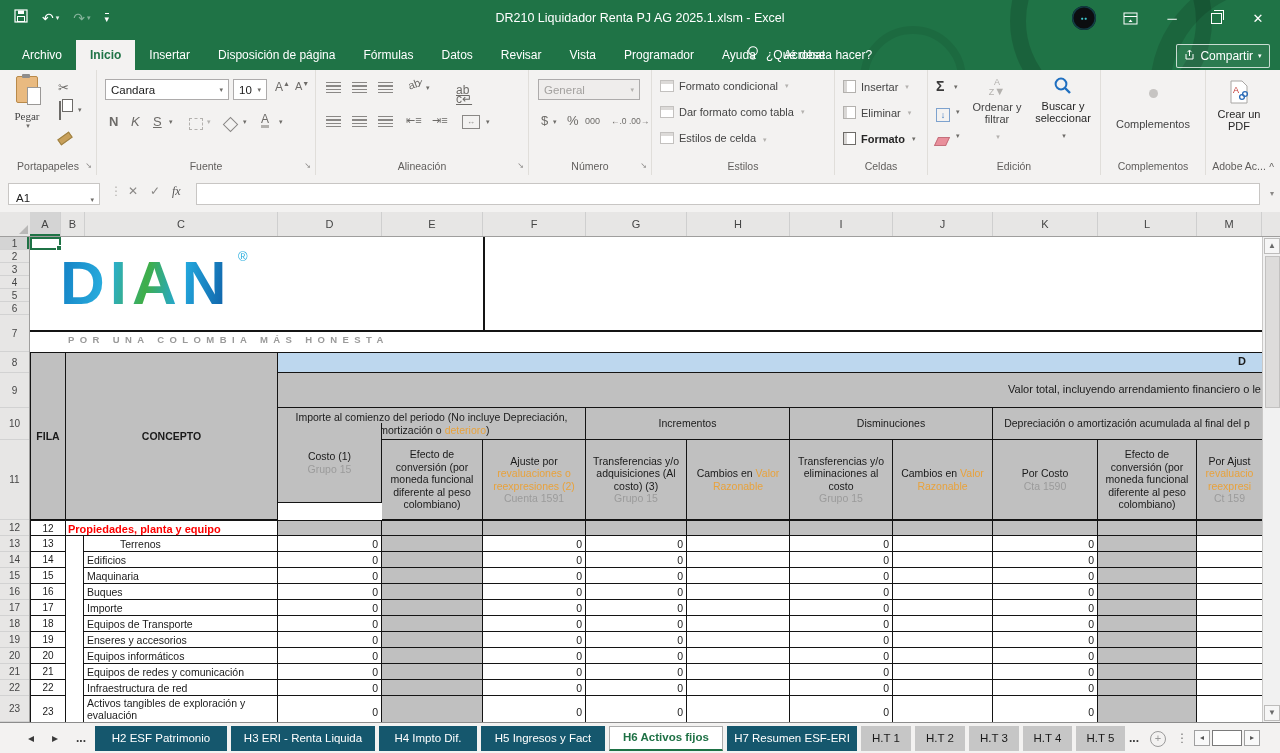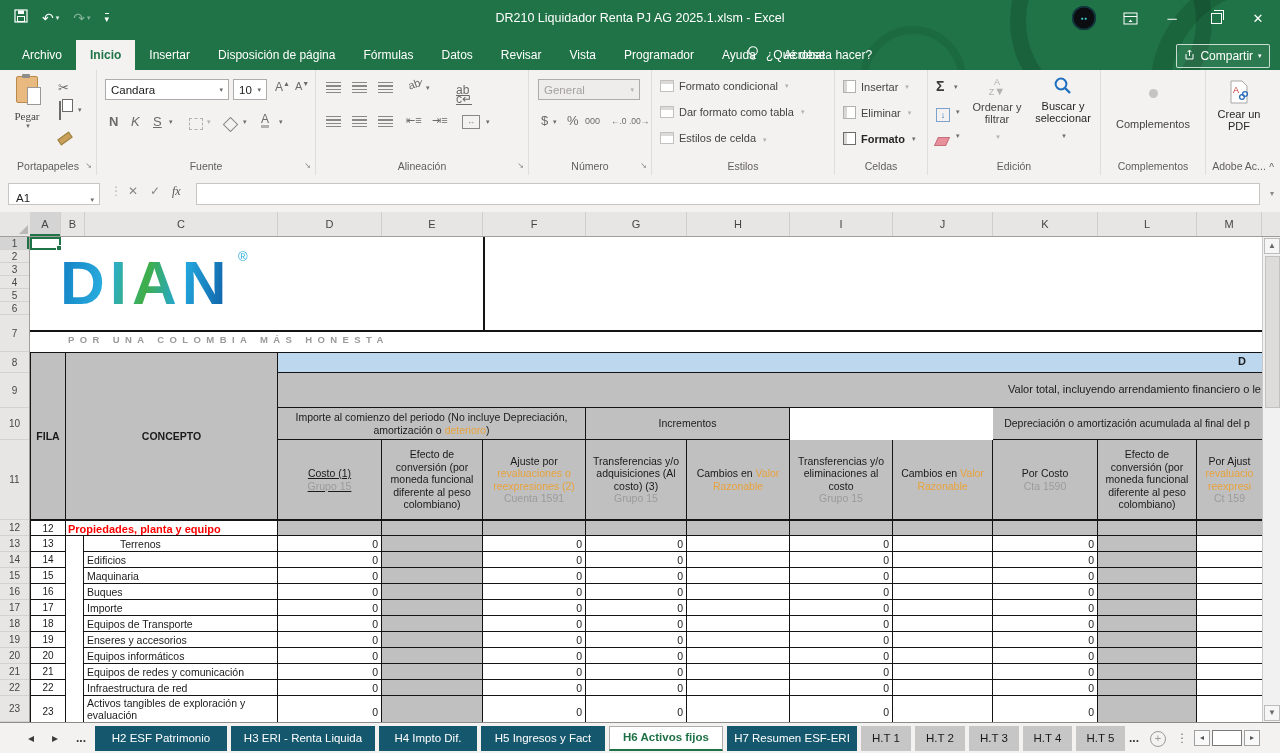--- a/index.html
+++ b/index.html
@@ -443,24 +443,27 @@
     </div>
     <div class="tcell bighead graycell" style="left:36px;top:115px;width:212px;height:168px;">
       <span>CONCEPTO</span>
     </div>
   <div class="tcell ghead" style="left: 248px; top: 171px; width: 308px; height: 32px;">
         <div class="hl"><span class="c-k">Importe al comienzo del periodo (No incluye Depreciación, amortización o </span><span class="c-o">deterioro</span><span class="c-k">)</span></div>
       </div>
       <div class="tcell ghead" style="left: 556px; top: 171px; width: 204px; height: 32px;">
         <div class="hl"><span class="c-k">Incrementos</span></div>
       </div>
+      <div class="tcell ghead" style="left: 760px; top: 171px; width: 203px; height: 32px;">
+        <div class="hl"><span class="c-k">Disminuciones</span></div>
+      </div>
       <div class="tcell ghead clipleft" style="left: 963px; top: 171px; width: 269px; height: 32px; border-right: none; align-items: center;">
         <div class="hl"><span class="c-k">Depreciación o amortización acumulada al final  del p</span></div>
       </div>
-      <div class="tcell chead2" style="left: 248px; top: 203px; width: 104px; height: 80px; text-decoration: underline;">
+      <div class="tcell chead2" style="left: 248px; top: 186px; width: 104px; height: 80px;">
         <div class="hl"><span class="c-k">Costo (1)</span></div>
         <div class="hl"><span class="c-g">Grupo 15</span></div>
       </div>
       <div class="tcell chead2" style="left: 352px; top: 203px; width: 101px; height: 80px;">
         <div class="hl"><span class="c-k">Efecto de conversión (por moneda funcional diferente al peso colombiano)</span></div>
       </div>
       <div class="tcell chead2" style="left: 453px; top: 203px; width: 103px; height: 80px;">
         <div class="hl"><span class="c-k">Ajuste por</span></div>
         <div class="hl"><span class="c-o">revaluaciones o reexpresiones (2)</span></div>
         <div class="hl"><span class="c-g">Cuenta 1591</span></div>

